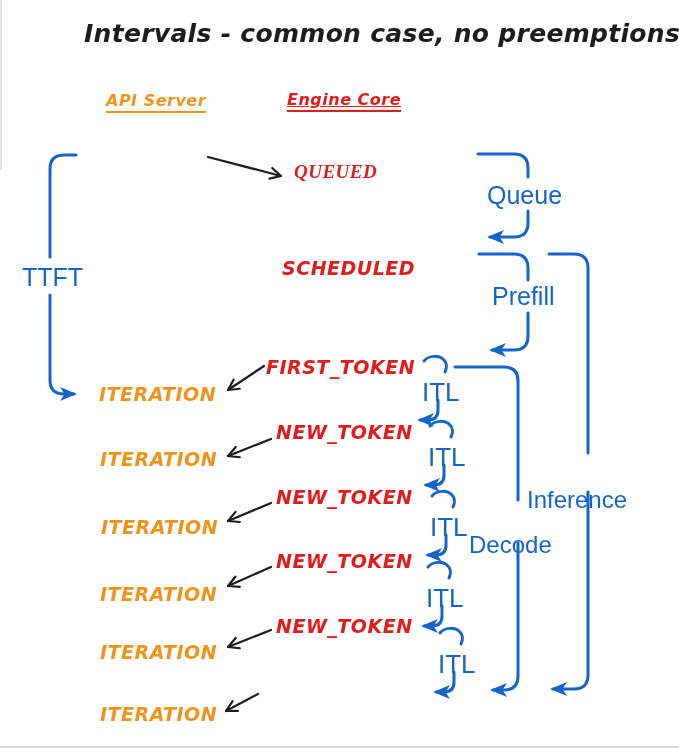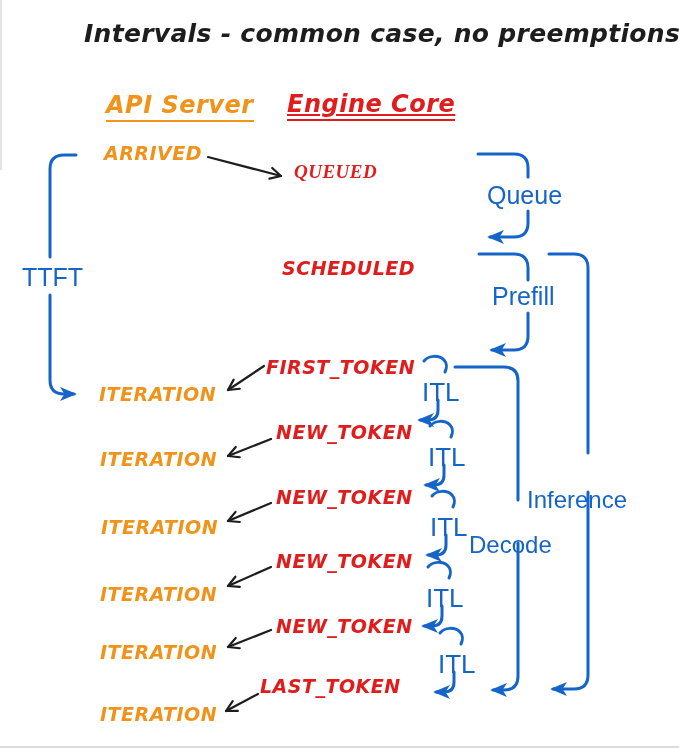--- a/index.html
+++ b/index.html
@@ -9,21 +9,21 @@
     background:#ffffff;
     overflow:hidden;
     font-family:"DejaVu Sans",sans-serif;
   }
   .edge-left{position:absolute;left:0;top:0;width:2px;height:170px;background:#e3e3e3;}
   .edge-bottom{position:absolute;left:0;top:746px;width:679px;height:2px;background:#dcdcdc;}
   svg.overlay{position:absolute;left:0;top:0;z-index:1;}
   .lbl{position:absolute;z-index:2;white-space:nowrap;}
   .hand{font-family:"DejaVu Sans",sans-serif;font-style:italic;font-weight:600;letter-spacing:.5px;}
   .title{font-size:25px;font-weight:700;color:#1d1d1d;letter-spacing:.3px;}
-  .colhead{font-size:24px;border-bottom:2px solid currentColor;padding-bottom:1px;}
+  .colhead{font-size:16px;border-bottom:2px solid currentColor;padding-bottom:1px;}
   .ev{font-size:19px;}
   .orange{color:#f0931b;}
   .red{color:#e01c1c;}
   .blue-lbl{font-family:"Liberation Sans",sans-serif;font-weight:400;color:#1565c8;text-align:center;}
   .sz25{font-size:25px;}
   .sz26{font-size:24px;margin-top:28px;}
   .sz22{font-size:26px;}
   path.bl{fill:none;stroke:#1565c8;stroke-width:3;stroke-linecap:round;stroke-linejoin:round;}
   path.bk{fill:none;stroke:#1d1d1d;stroke-width:2.2;stroke-linecap:round;stroke-linejoin:round;}
 </style>
@@ -97,36 +97,34 @@
     <path class="bk" d="M 271,503 L 228,521" marker-end="url(#mArrK)"></path>
     <path class="bk" d="M 271,567 L 228,586" marker-end="url(#mArrK)"></path>
     <path class="bk" d="M 271,630 L 228,647" marker-end="url(#mArrK)"></path>
     <path class="bk" d="M 258,694 L 226,711" marker-end="url(#mArrK)"></path>
   </svg>
 
   <span class="lbl hand title" style="left:84px;top:19px;">Intervals - common case, no preemptions</span>
   <span class="lbl hand colhead orange" style="left:106px;top:91px;">API Server</span>
   <span class="lbl hand colhead red" style="left:287px;top:90px;text-decoration:underline;">Engine Core</span>
 
-  <span class="lbl hand ev orange" style="left:104px;top:142px;">ARRIVED</span>
   <span class="lbl hand ev orange" style="left:99px;top:383px;">ITERATION</span>
   <span class="lbl hand ev orange" style="left:100px;top:448px;">ITERATION</span>
   <span class="lbl hand ev orange" style="left:101px;top:516px;">ITERATION</span>
   <span class="lbl hand ev orange" style="left:100px;top:583px;">ITERATION</span>
   <span class="lbl hand ev orange" style="left:100px;top:641px;">ITERATION</span>
   <span class="lbl hand ev orange" style="left:100px;top:703px;">ITERATION</span>
 
   <span class="lbl hand ev red" style="left:294px;top:161px;font-family:Liberation Serif, serif;">QUEUED</span>
   <span class="lbl hand ev red" style="left:282px;top:257px;">SCHEDULED</span>
   <span class="lbl hand ev red" style="left:266px;top:356px;">FIRST_TOKEN</span>
   <span class="lbl hand ev red" style="left:276px;top:421px;">NEW_TOKEN</span>
   <span class="lbl hand ev red" style="left:276px;top:486px;">NEW_TOKEN</span>
   <span class="lbl hand ev red" style="left:276px;top:550px;">NEW_TOKEN</span>
   <span class="lbl hand ev red" style="left:276px;top:615px;">NEW_TOKEN</span>
-  <span class="lbl hand ev red" style="left:260px;top:675px;">LAST_TOKEN</span>
 
   <span class="lbl blue-lbl sz25" style="left:22px;top:263px;">TTFT</span>
   <span class="lbl blue-lbl sz25" style="left:487px;top:181px;">Queue</span>
   <span class="lbl blue-lbl sz25" style="left:492px;top:282px;">Prefill</span>
   <span class="lbl blue-lbl sz22" style="left:422px;top:377px;">ITL</span>
   <span class="lbl blue-lbl sz22" style="left:428px;top:442px;">ITL</span>
   <span class="lbl blue-lbl sz22" style="left:430px;top:512px;">ITL</span>
   <span class="lbl blue-lbl sz22" style="left:426px;top:583px;">ITL</span>
   <span class="lbl blue-lbl sz22" style="left:438px;top:649px;">ITL</span>
   <span class="lbl blue-lbl sz26" style="left:469px;top:503px;">Decode</span>

